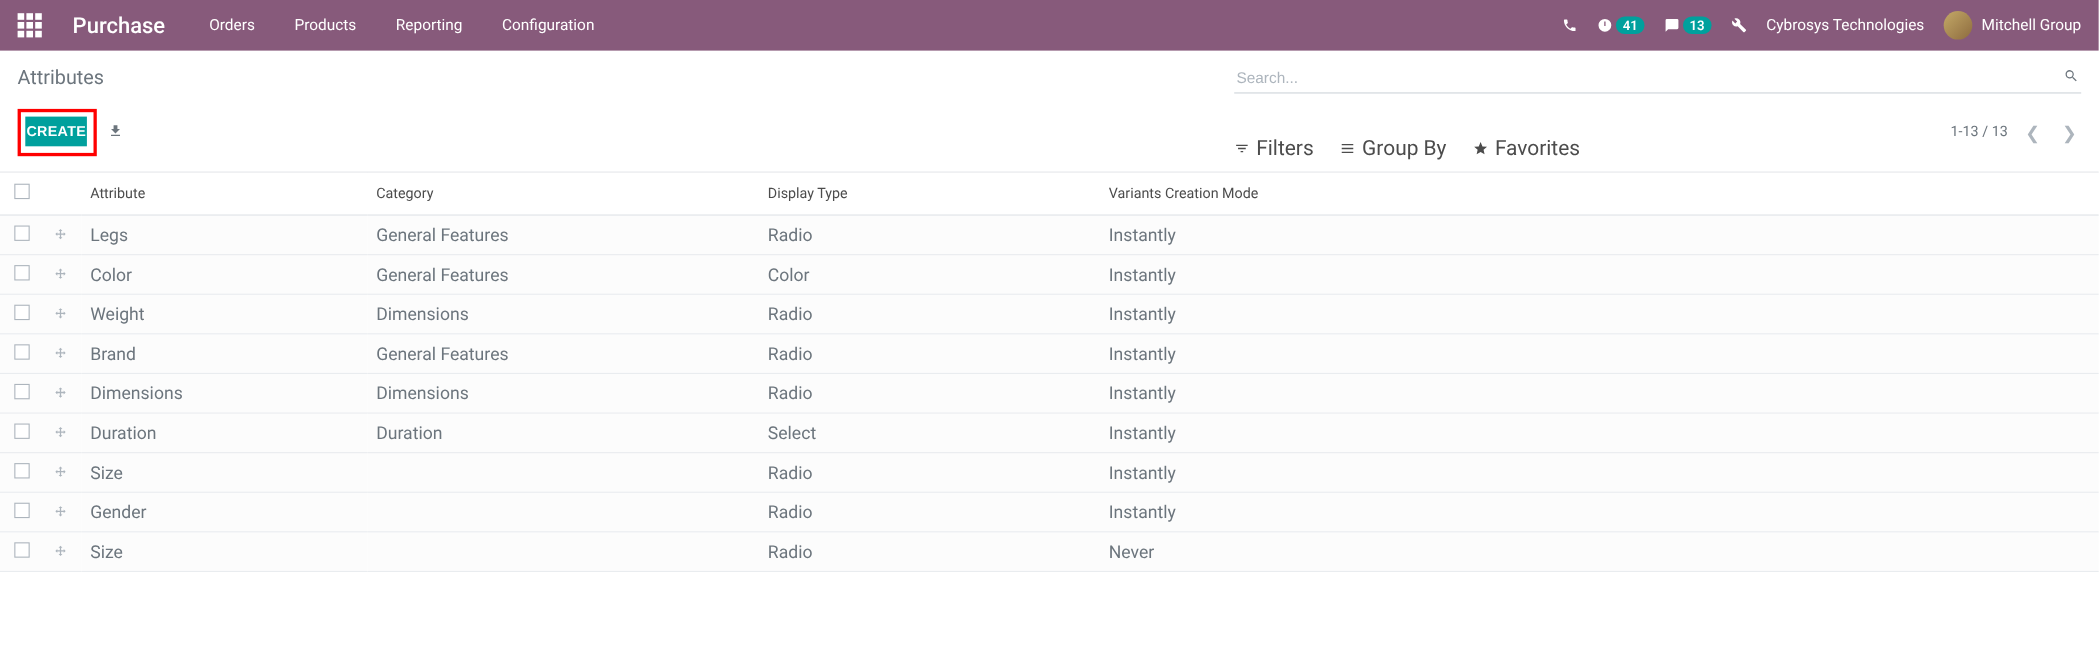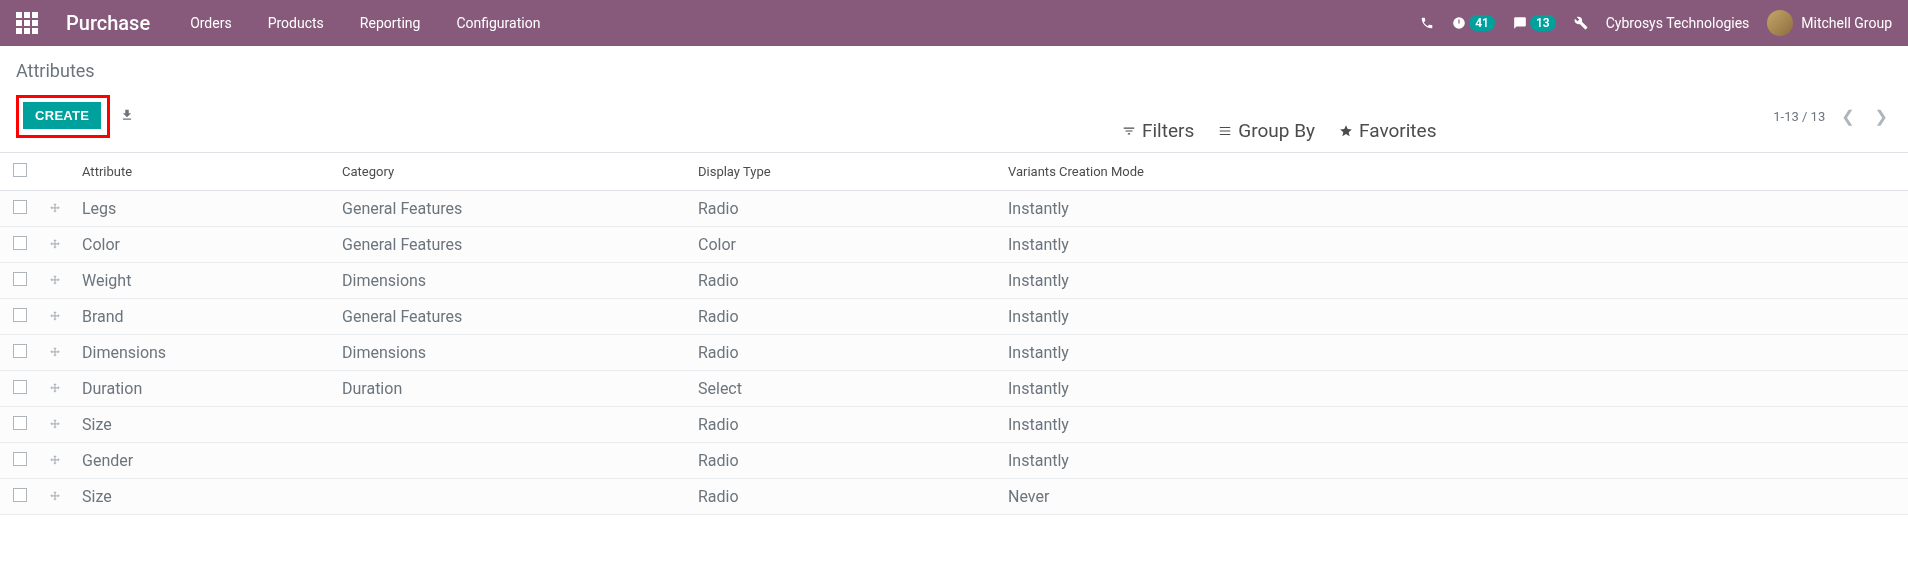--- a/index.html
+++ b/index.html
@@ -22,21 +22,21 @@
   .control-panel { padding: 10px 16px 0 16px; border-bottom: 1px solid #dee2e6; }
   .cp-top { display: flex; align-items: flex-start; }
   .breadcrumb { font-size: 18px; color: #6c757d; padding-top: 4px; }
   .search-wrap { margin-left: auto; width: 770px; position: relative; }
   .search-input { width: 100%; border: none; border-bottom: 1px solid #ced4da; padding: 6px 26px 6px 2px; font-size: 14px; outline: none; color: #495057; }
   .search-input::placeholder { color: #adb5bd; }
   .search-icon { position: absolute; right: 2px; top: 6px; color: #6c757d; }
   
   .cp-bottom { display: flex; align-items: center; margin-top: 10px; padding-bottom: 10px; }
   .create-highlight { border: 3px solid #ff0000; padding: 4px 6px 6px 4px; display: inline-block; }
-  .btn-create { background: #00a09d; color: #fff; border: none; padding: 6px 12px; font-size: 13px; font-weight: 600; cursor: pointer; letter-spacing: 0.3px; }
+  .btn-create { background: #00a09d; color: #fff; border: none; padding: 6px 1px; font-size: 13px; font-weight: 600; cursor: pointer; letter-spacing: 0.3px; }
   .export-icon { color: #6c757d; margin-left: 10px; cursor: pointer; }
   .search-options { margin-left: auto; display: flex; align-items: center; gap: 24px; width: 770px; }
   .so-item { display: inline-flex; align-items: center; gap: 6px; font-size: 19px; color: #4c4c4c; cursor: pointer; margin-top: 28px; }
   .pager { margin-left: auto; display: flex; align-items: center; gap: 12px; font-size: 13px; color: #6c757d; }
   .pager-arrow { color: #adb5bd; cursor: pointer; font-size: 16px; padding: 0 4px; }
 
   
   table { width: 100%; border-collapse: collapse; }
   thead th { text-align: left; font-weight: 400; font-size: 13px; color: #4c4c4c; padding: 10px 8px; border-bottom: 1px solid #dee2e6; background: #fff; }
   tbody td { padding: 8px 8px; border-bottom: 1px solid #e9ecef; font-size: 16px; color: #6c757d; background: #fcfcfc; }
@@ -100,20 +100,28 @@
     <span class="nav-icon" style="gap:8px;display:inline-flex;align-items:center;">
       <span class="avatar"></span>
       <span class="user">Mitchell Group</span>
     </span>
   </div>
 </div>
 
 <div class="control-panel">
   <div class="cp-top">
     <div class="breadcrumb">Attributes</div>
+    <div class="search-wrap">
+      <input class="search-input" placeholder="Search..." style="">
+      <span class="search-icon">
+        <svg class="icon-svg" viewBox="0 0 24 24">
+            <path d="M15.5 14h-.8l-.3-.3a6.5 6.5 0 10-.7.7l.3.3v.8l5 5 1.5-1.5-5-5zM9.5 14A4.5 4.5 0 119.5 5a4.5 4.5 0 010 9z"></path>
+          </svg>
+      </span>
+    </div>
   </div>
   <div class="cp-bottom">
     <span class="create-highlight">
       <button class="btn-create">CREATE</button>
     </span>
     <span class="export-icon">
       <svg class="icon-svg" viewBox="0 0 24 24">
           <path d="M19 9h-4V3H9v6H5l7 7 7-7zM5 18v2h14v-2H5z"></path>
         </svg>
     </span>

